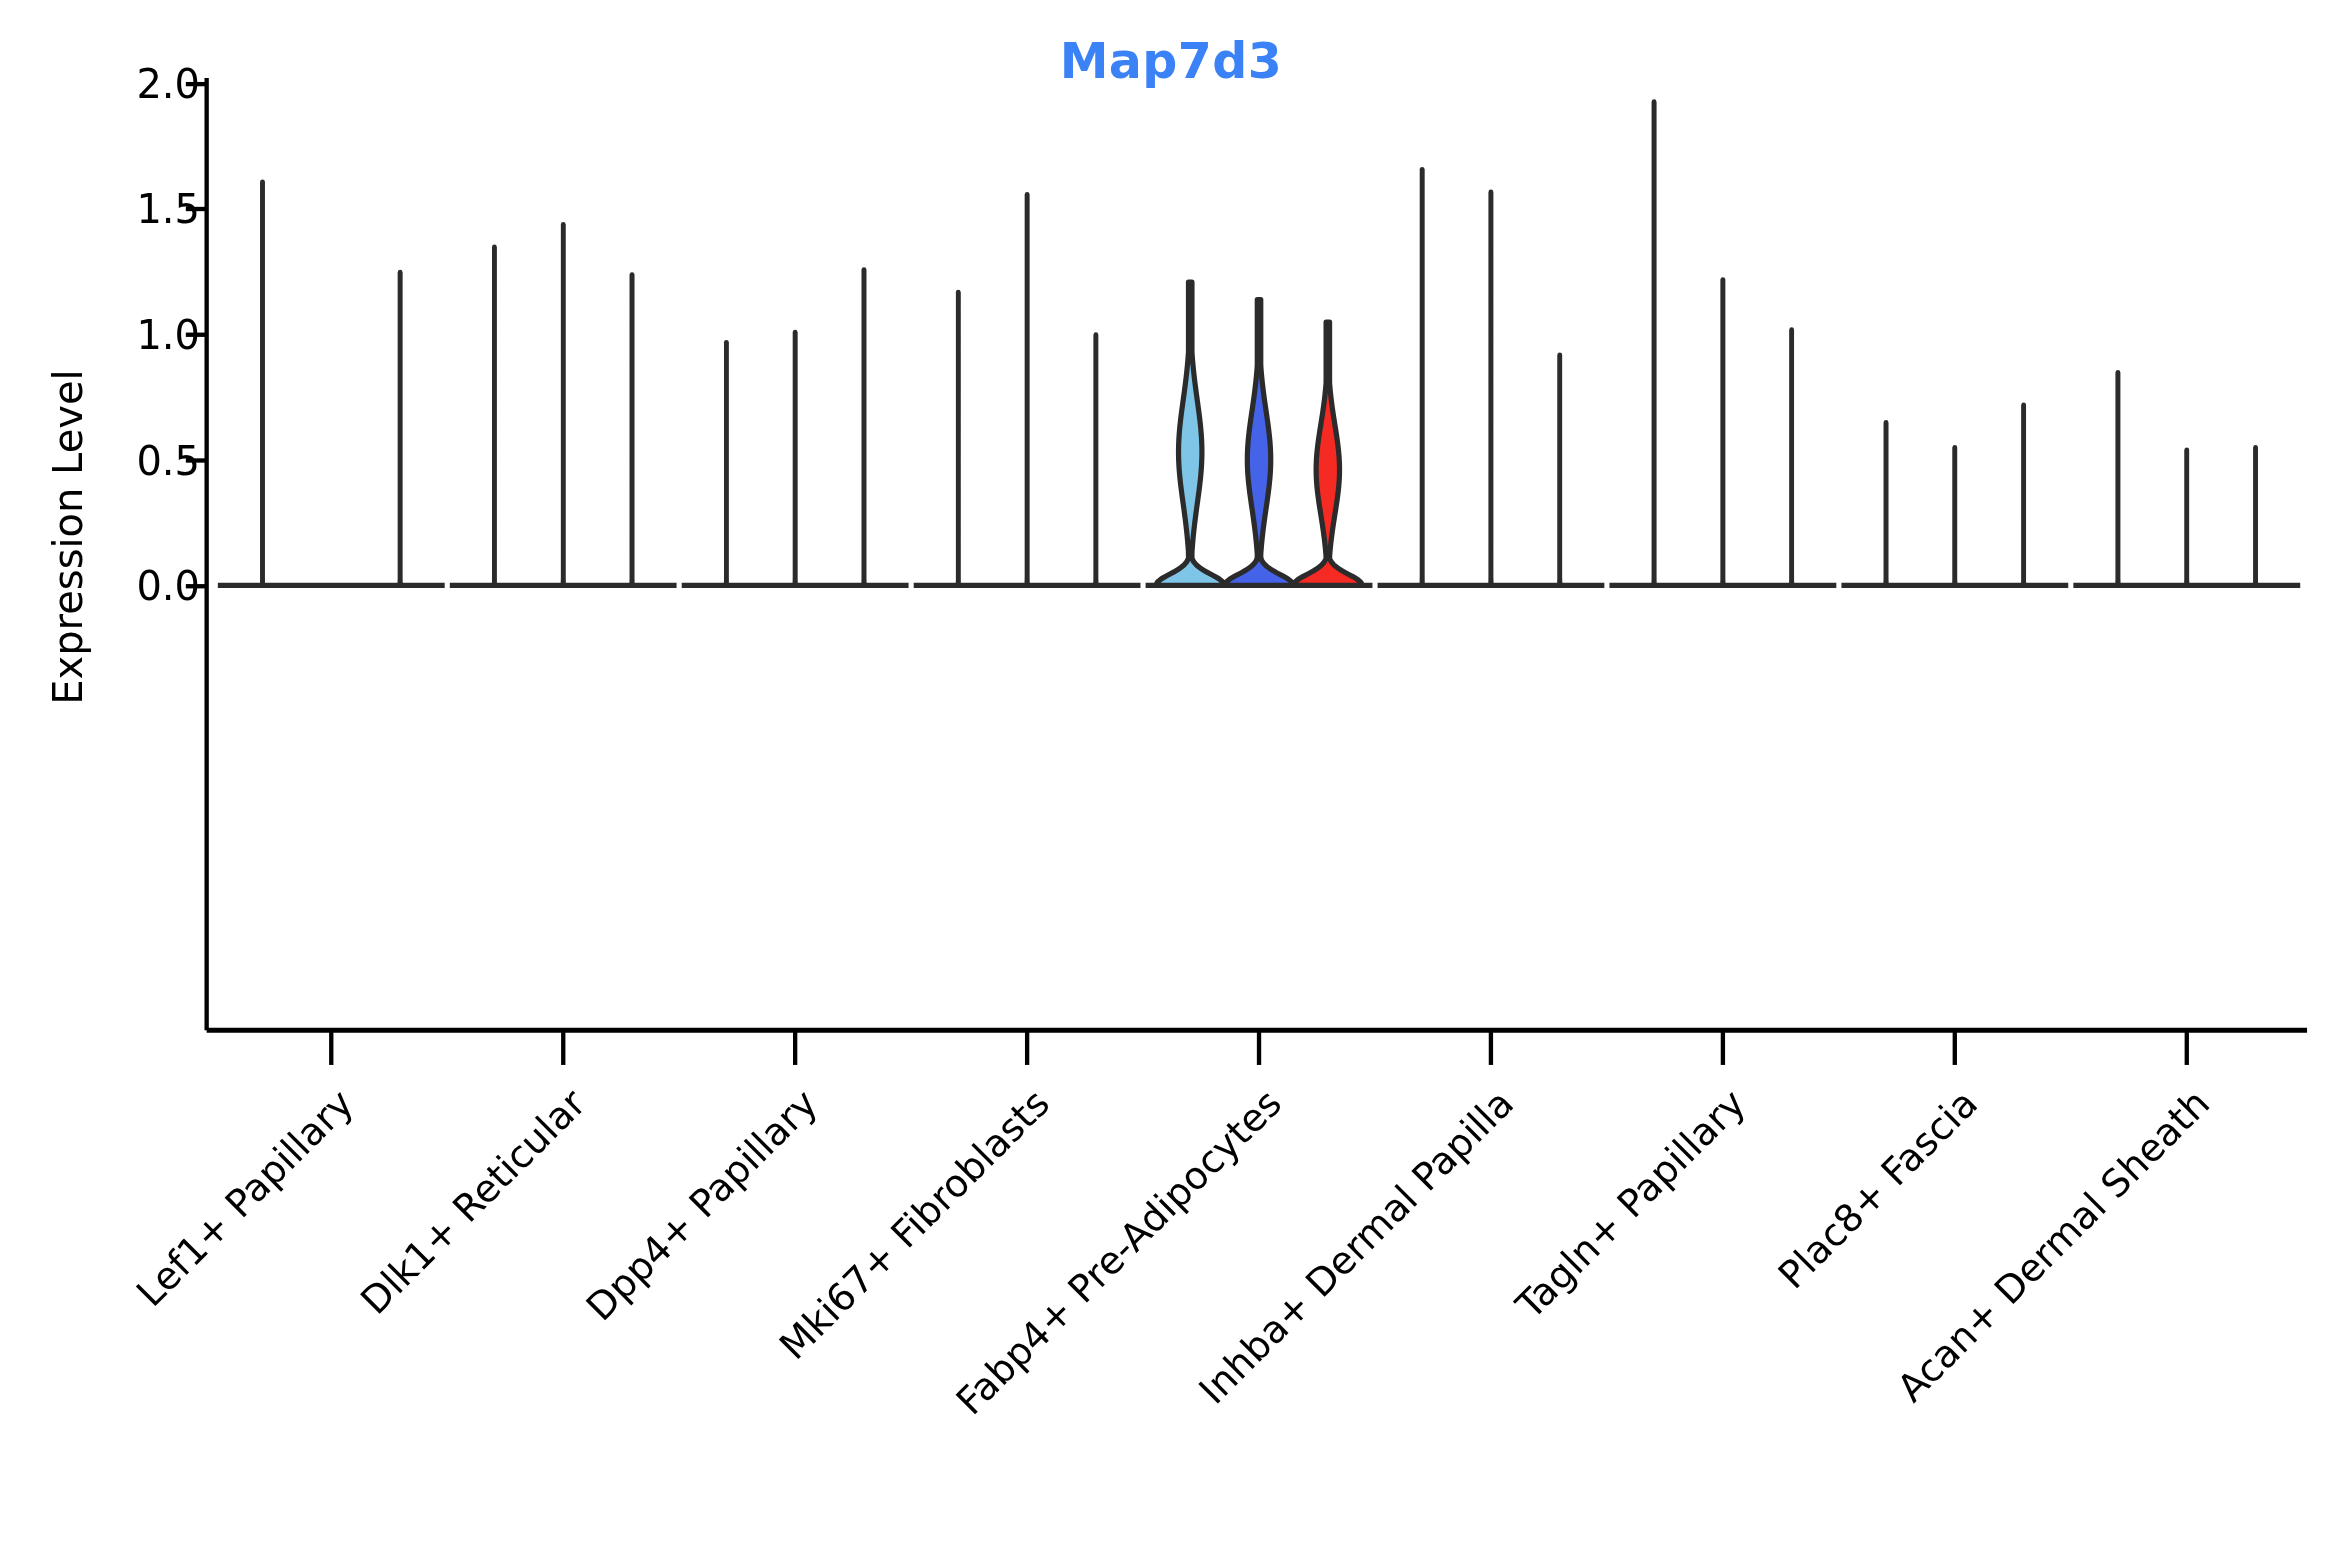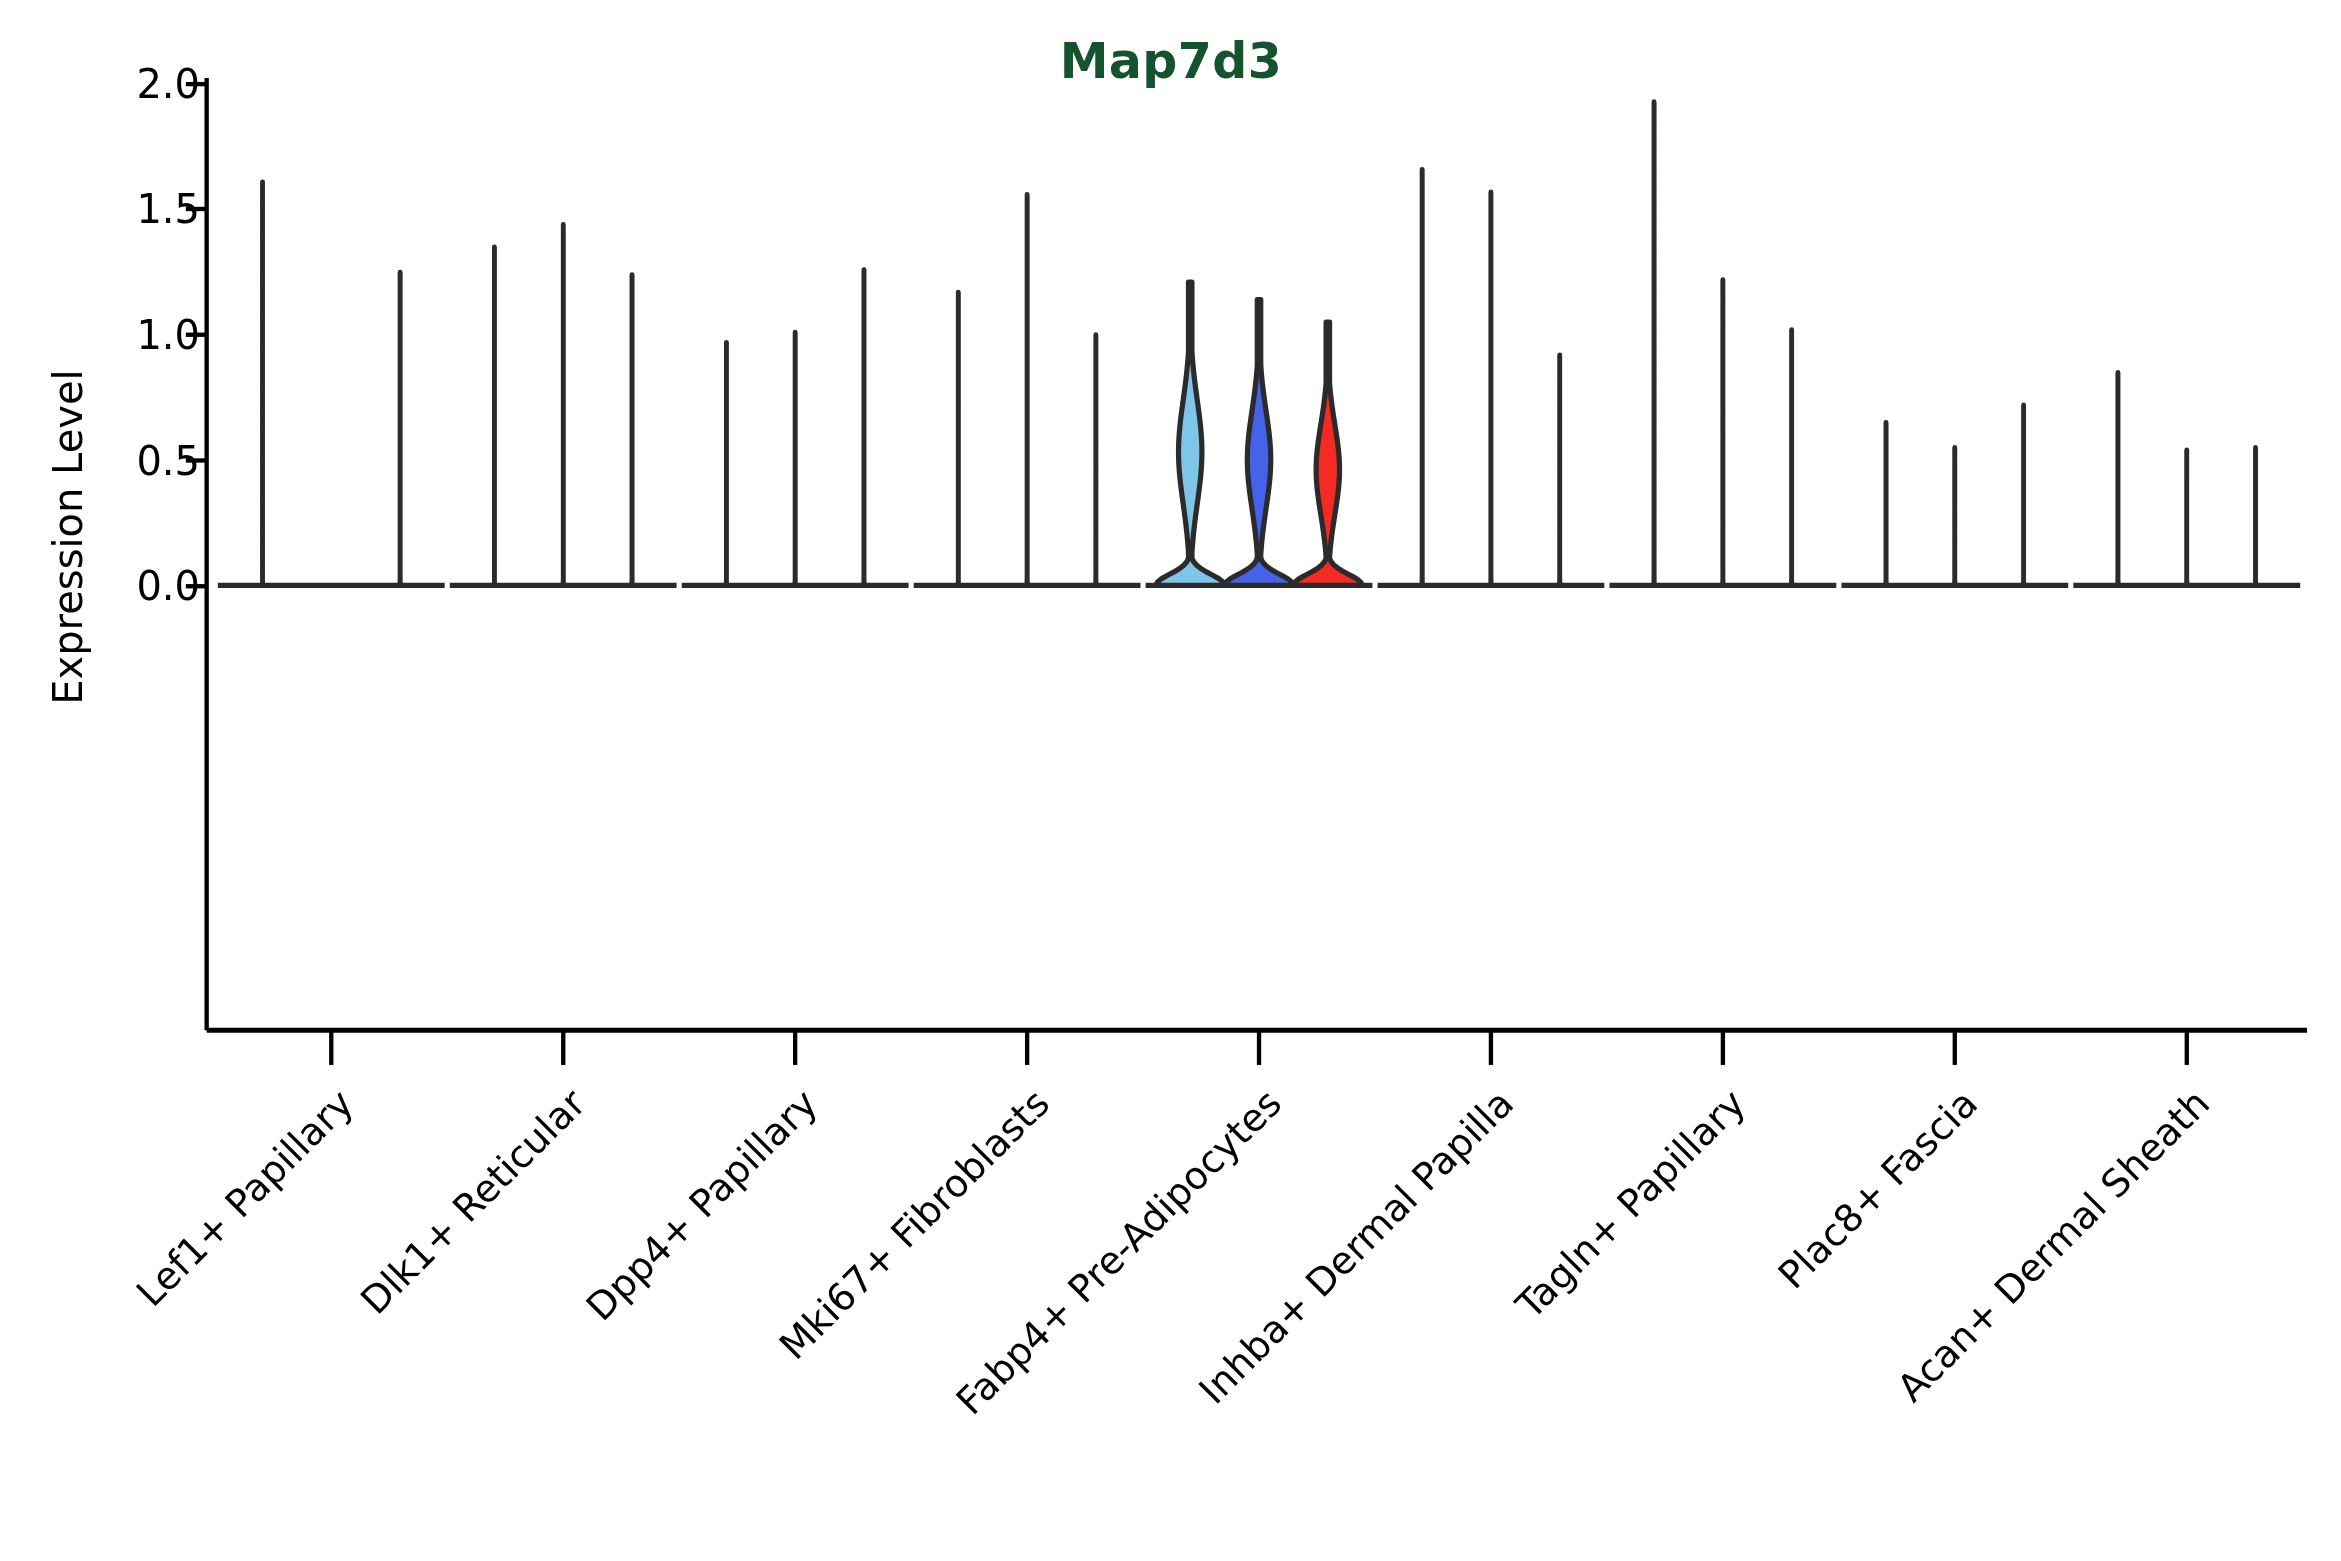--- a/index.html
+++ b/index.html
@@ -1,20 +1,20 @@
 <!DOCTYPE html>
 <html style="font-size:14px"><head>
 <meta charset="utf-8">
 <style>
   html,body{margin:0;padding:0;background:#ffffff;}
   body{width:2342px;height:1561px;font-family:"DejaVu Sans",sans-serif;overflow:hidden;}
   #root{position:relative;width:2342px;height:1561px;background:#fff;}
   #title{
     position:absolute;left:0;top:33px;width:2342px;text-align:center;
-    font-size:49px;font-weight:bold;color:#14532d;letter-spacing:0.4px;
+    font-size:49px;font-weight:bold;color:#3b82f6;letter-spacing:0.4px;
     font-family:"DejaVu Sans",sans-serif;
   }
   #ylabel{
     position:absolute;
     left:-236px;top:514px;width:607px;
     transform:rotate(-90deg);
     transform-origin:center center;
     text-align:center;font-size:40px;color:#000;
     font-family:"DejaVu Sans",sans-serif;
   }

